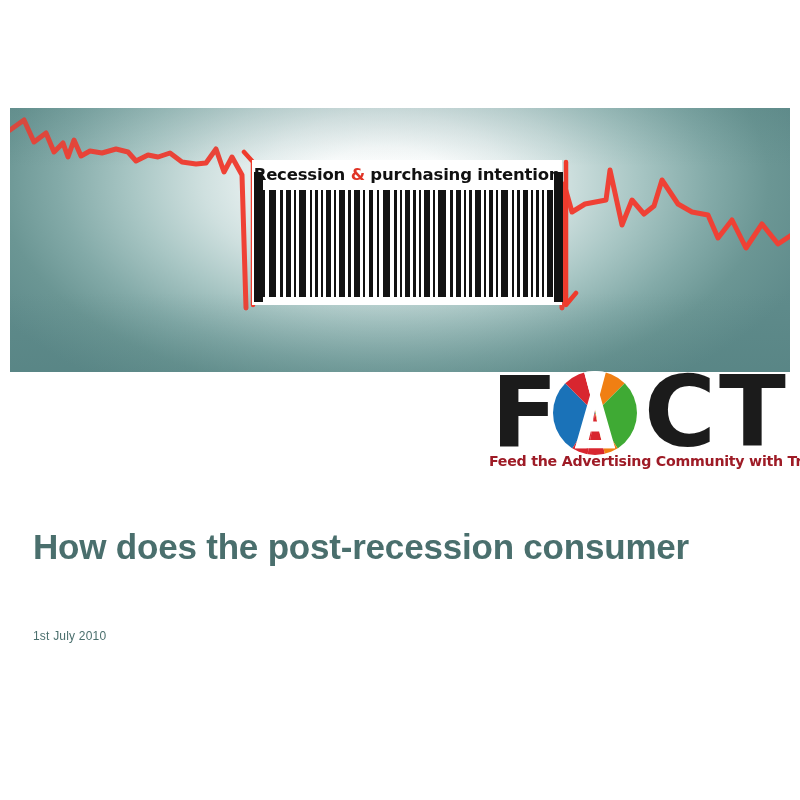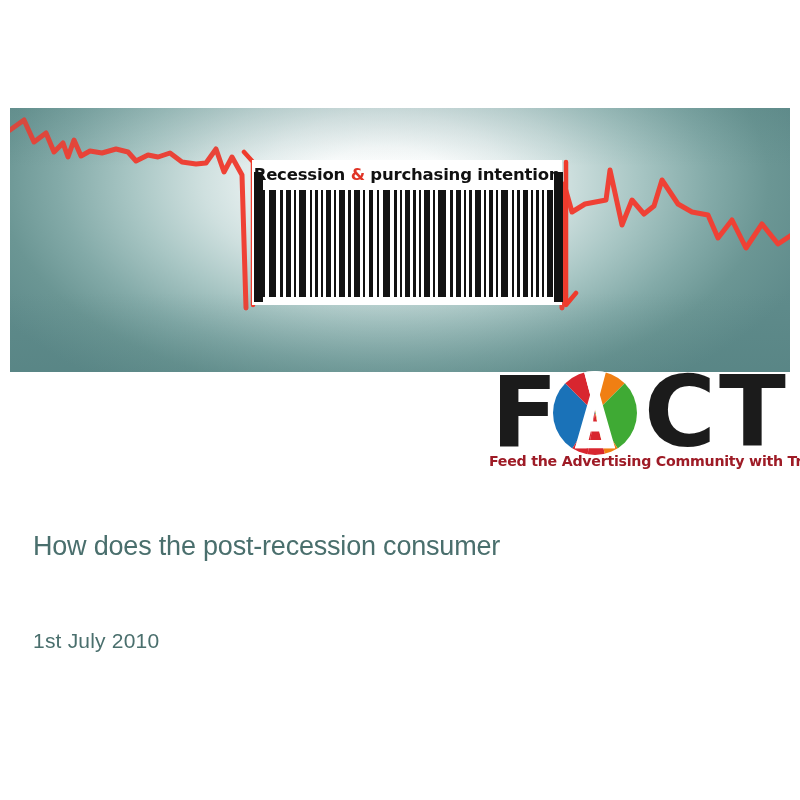--- a/index.html
+++ b/index.html
@@ -164,33 +164,33 @@
     white-space: nowrap;
   }
 
   
   #headline {
     position: absolute;
     left: 33px;
     top: 523px;
     width: 730px;
     font-family: "Liberation Sans", sans-serif;
-    font-size: 27px;
+    font-size: 35px;
     line-height: 47px;
-    font-weight: 400;
+    font-weight: 700;
     color: #4a6f6d;
     letter-spacing: -0.2px;
   }
   #headline .l2 { display: block; }
   #date {
     position: absolute;
     left: 33px;
     top: 629px;
     font-family: "Liberation Sans", sans-serif;
-    font-size: 21px;
+    font-size: 12px;
     font-weight: 400;
     color: #4a6f6d;
     letter-spacing: 0.2px;
   }
 </style>
 </head>
 <body>
 
 <div id="slide">
 

